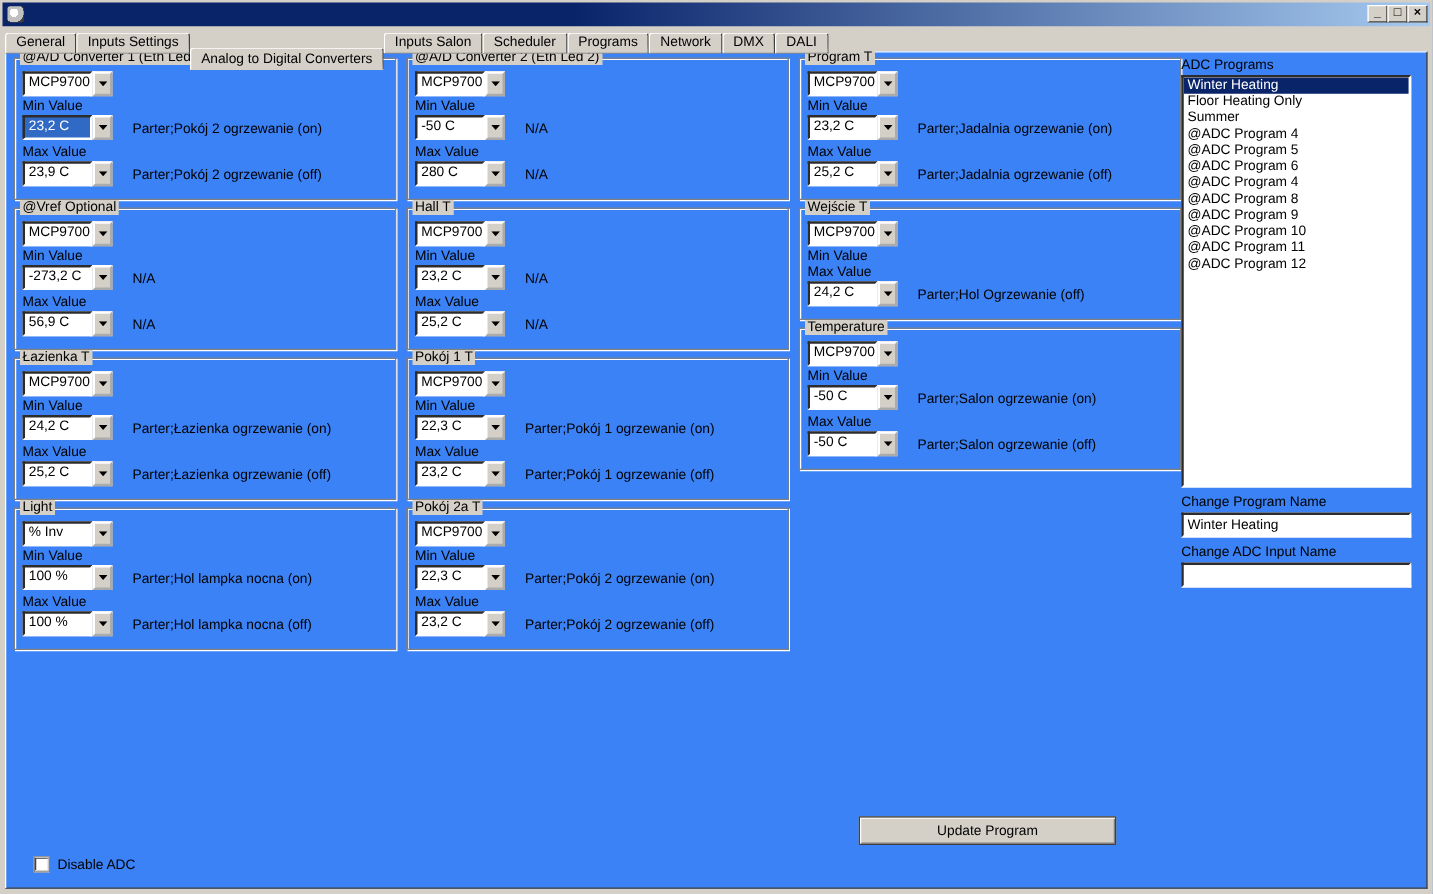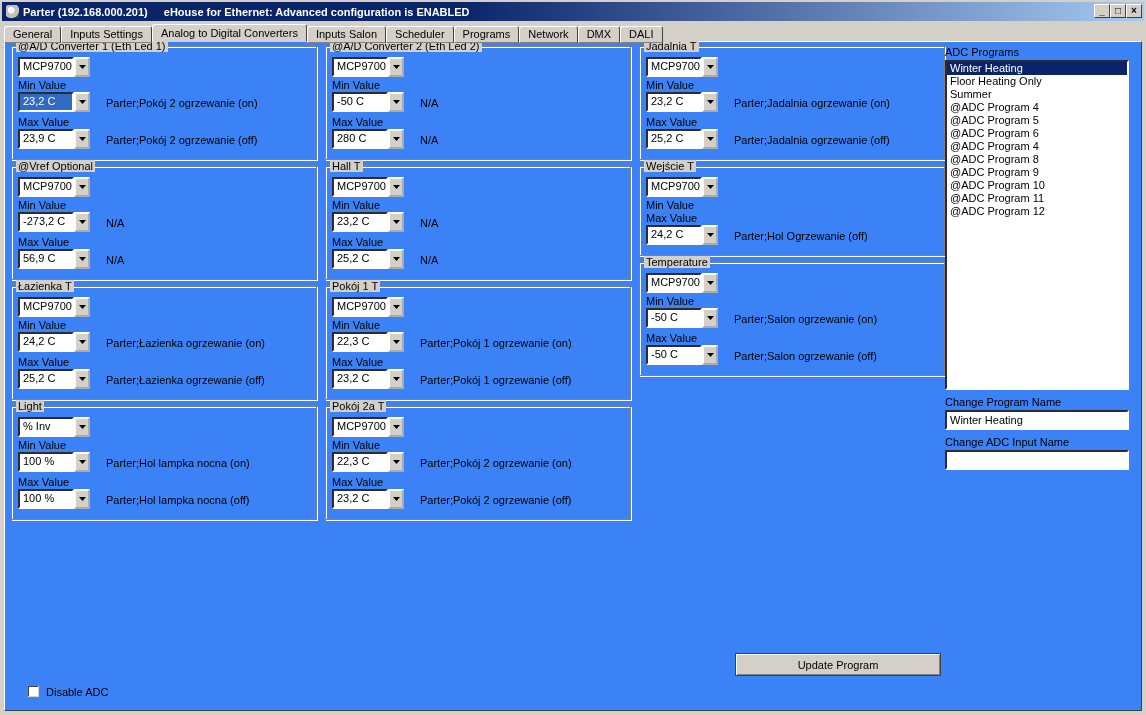--- a/index.html
+++ b/index.html
@@ -68,21 +68,21 @@
     padding: 2px 8px 3px 8px;
     background: #d4d0c8;
     border: 1px solid #808080;
     border-bottom: 1px solid #fff;
     border-top-left-radius: 3px;
     border-top-right-radius: 3px;
     border-left-color: #fff; border-top-color: #fff;
     border-right-color: #404040;
     margin-right: 0px;
     position: relative;
-    top: 1px;
+    top: 15px;
     height: 18px;
     display:flex;align-items:center;
     cursor: default;
   }
   .tab.inactive {
     top: 2px;
     height: 17px;
     border-bottom: 1px solid #808080;
     z-index: 0;
   }
@@ -184,42 +184,41 @@
     height: 23px;
     padding: 0 12px;
     background:#d4d0c8;
     border: 1px solid #404040;
     box-shadow: inset 1px 1px 0 #fff, inset -1px -1px 0 #808080;
     font: inherit;
     cursor: default;
   }
   .updatebtn {
     position: absolute;
-    left: 724px; bottom: 28px;
+    left: 676px; bottom: 28px;
     width: 206px;
   }
   .checkbox {
     position:absolute; left: 16px; bottom: 6px;
     display:flex;align-items:center;gap:6px;
   }
   .cb {
     width:13px;height:13px;
     background:#fff;
     border:1px solid #808080;
     box-shadow: inset -1px -1px 0 #d4d0c8, inset 1px 1px 0 #404040;
   }
 </style>
 </head>
 <body>
 
 <div class="window">
 
   <div class="titlebar">
     <div class="appicon"></div>
-    <span class="titlebar-text"><span>Parter (192.168.000.201)</span><span class="gap"></span><span>eHouse for Ethernet: Advanced configuration is ENABLED</span></span>
     <div class="winbtns">
       <div class="winbtn">_</div>
       <div class="winbtn">□</div>
       <div class="winbtn">×</div>
     </div>
   </div>
 
   <div class="client">
 
     <div class="tabstrip" id="tabstrip">
@@ -459,21 +458,21 @@
                     <span class="ddbtn">
                       <svg viewBox="0 0 7 4">
                         <polygon points="0,0 7,0 3.5,4" fill="#000"></polygon>
                       </svg>
                     </span>
                   </div>
                   <span class="eventlbl">Parter;Pokój 2 ogrzewanie (off)</span>
                 </div></div>
             </div>
             <div class="col">
-              <div class="groupbox"><div class="legend">Jadalnia T</div><div class="sensorsel">
+              <div class="groupbox"><div class="legend">Program T</div><div class="sensorsel">
                   <span class="txt">MCP9700</span>
                   <span class="ddbtn">
                     <svg viewBox="0 0 7 4">
                       <polygon points="0,0 7,0 3.5,4" fill="#000"></polygon>
                     </svg>
                   </span>
                 </div><div class="lbl">Min Value</div><div class="row">
                   <div class="valinput">
                     <span class="txt">23,2 C</span>
                     <span class="ddbtn">

